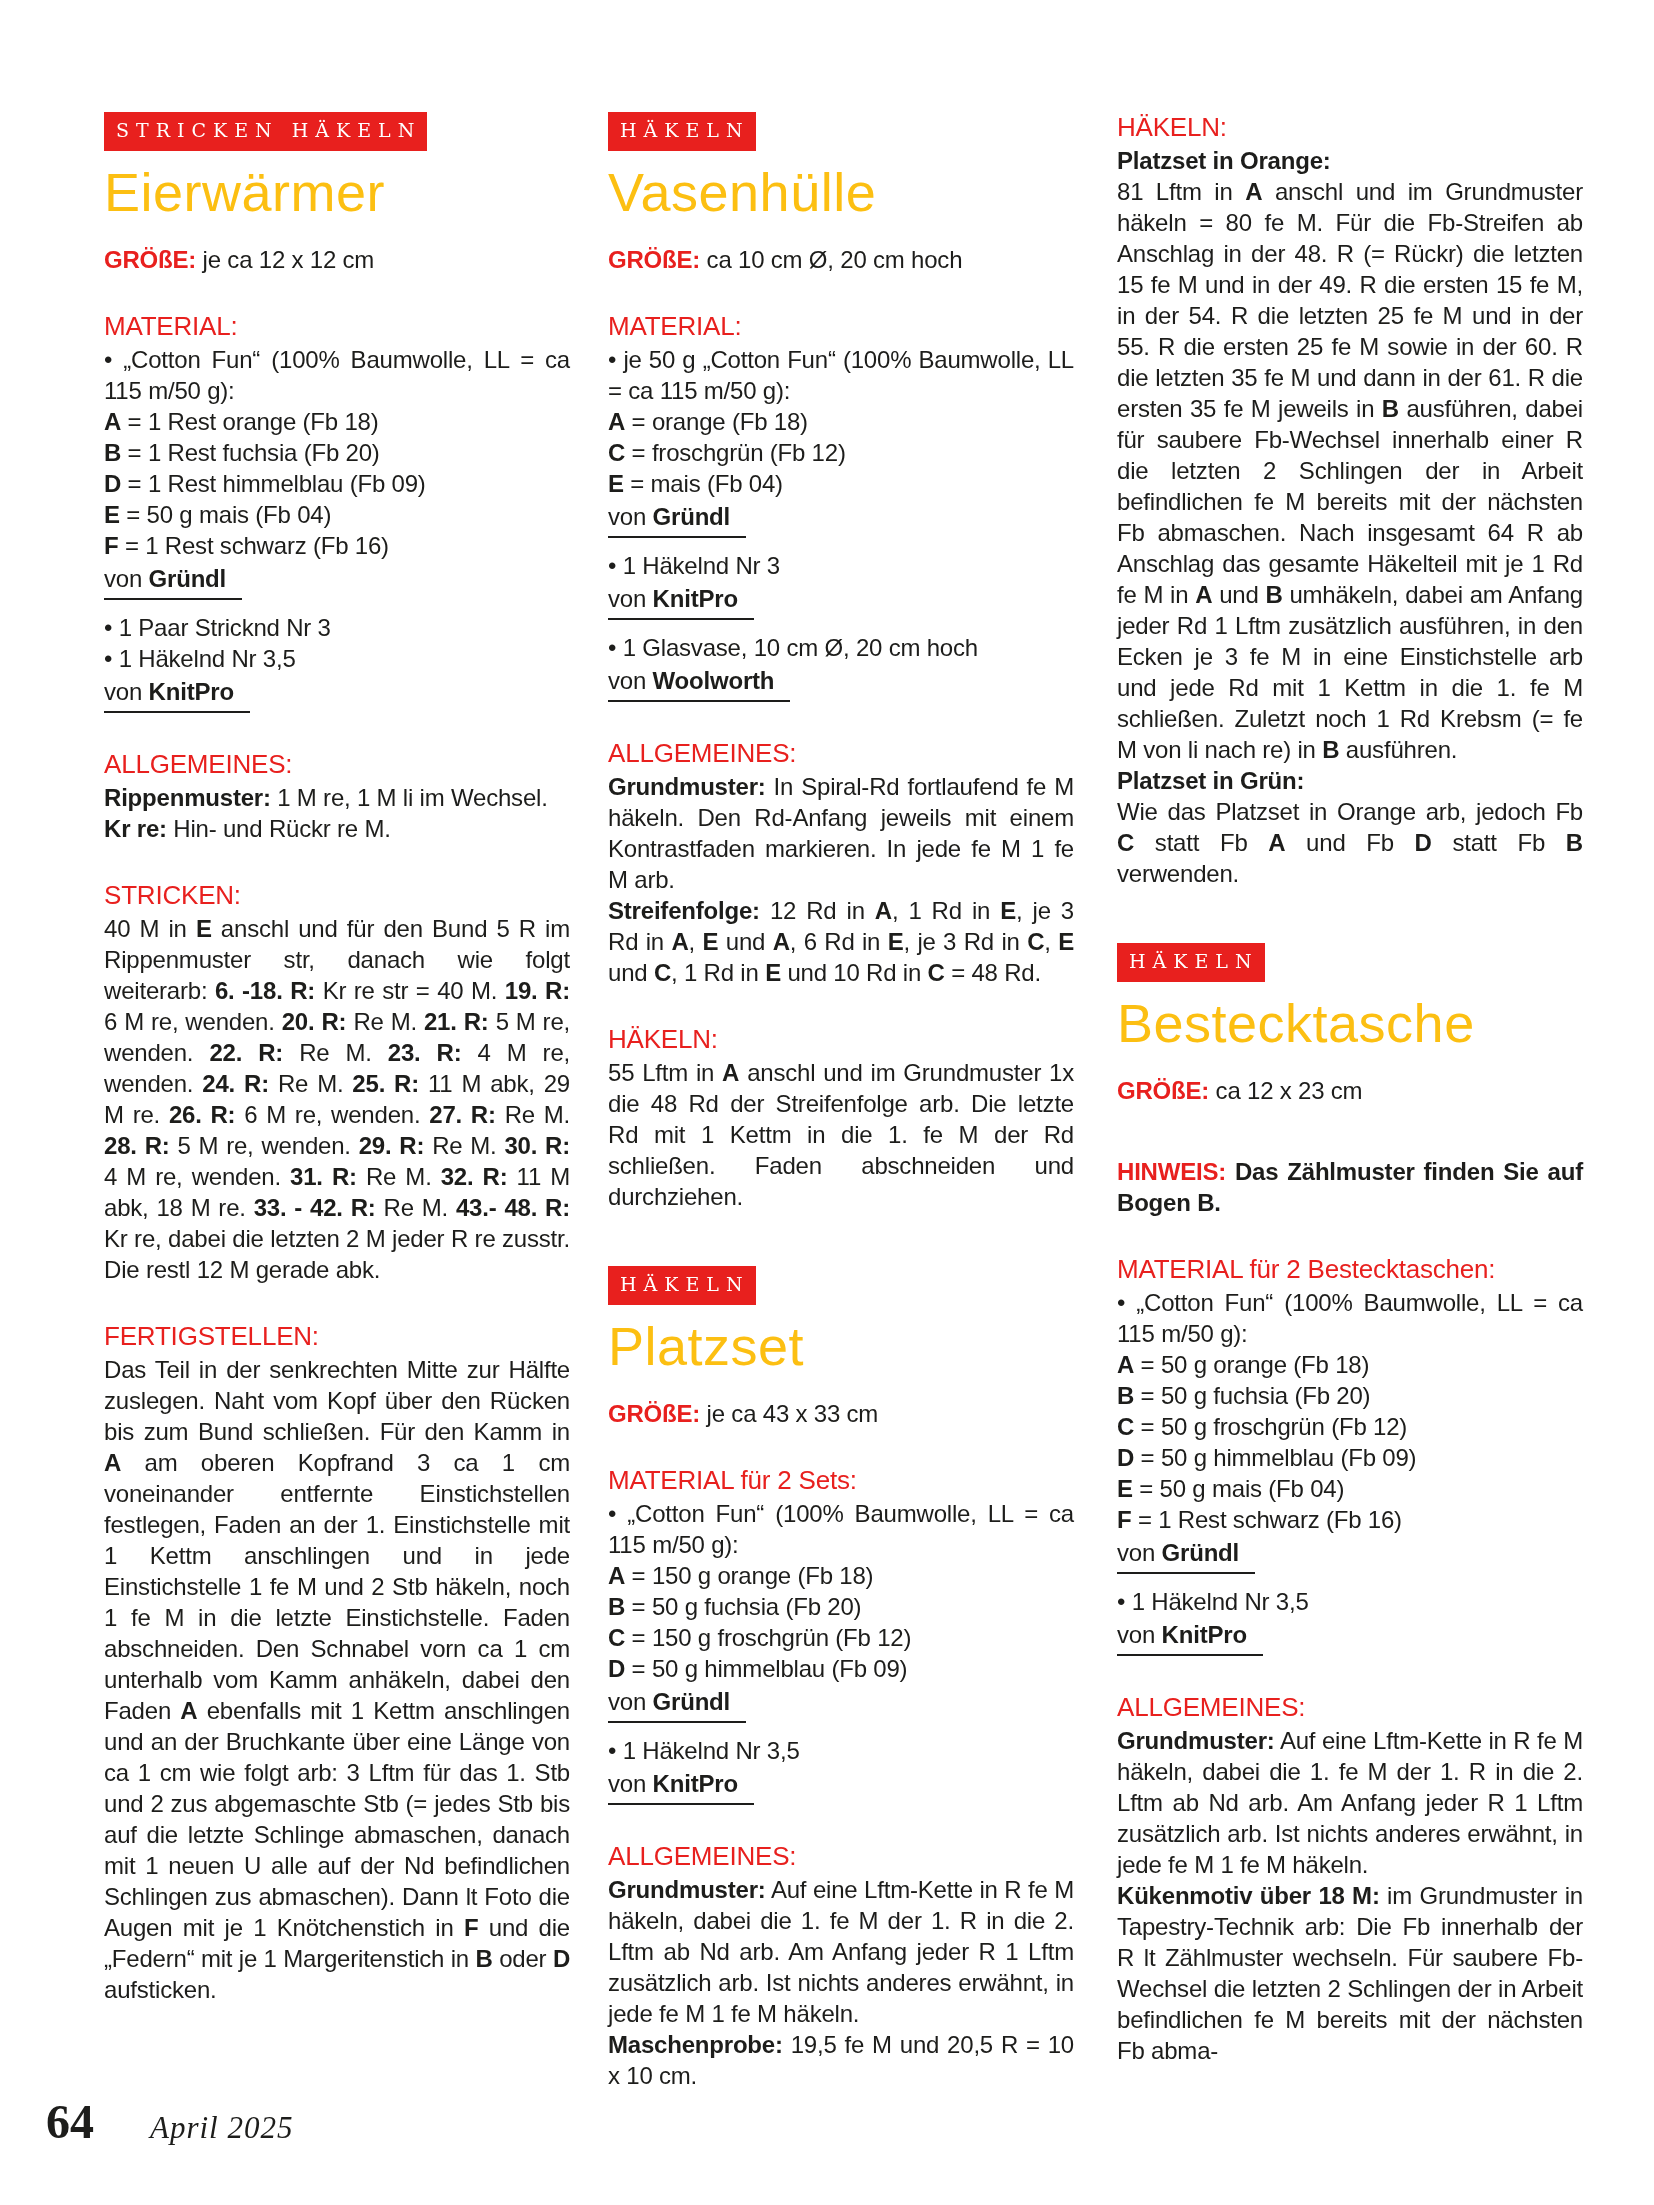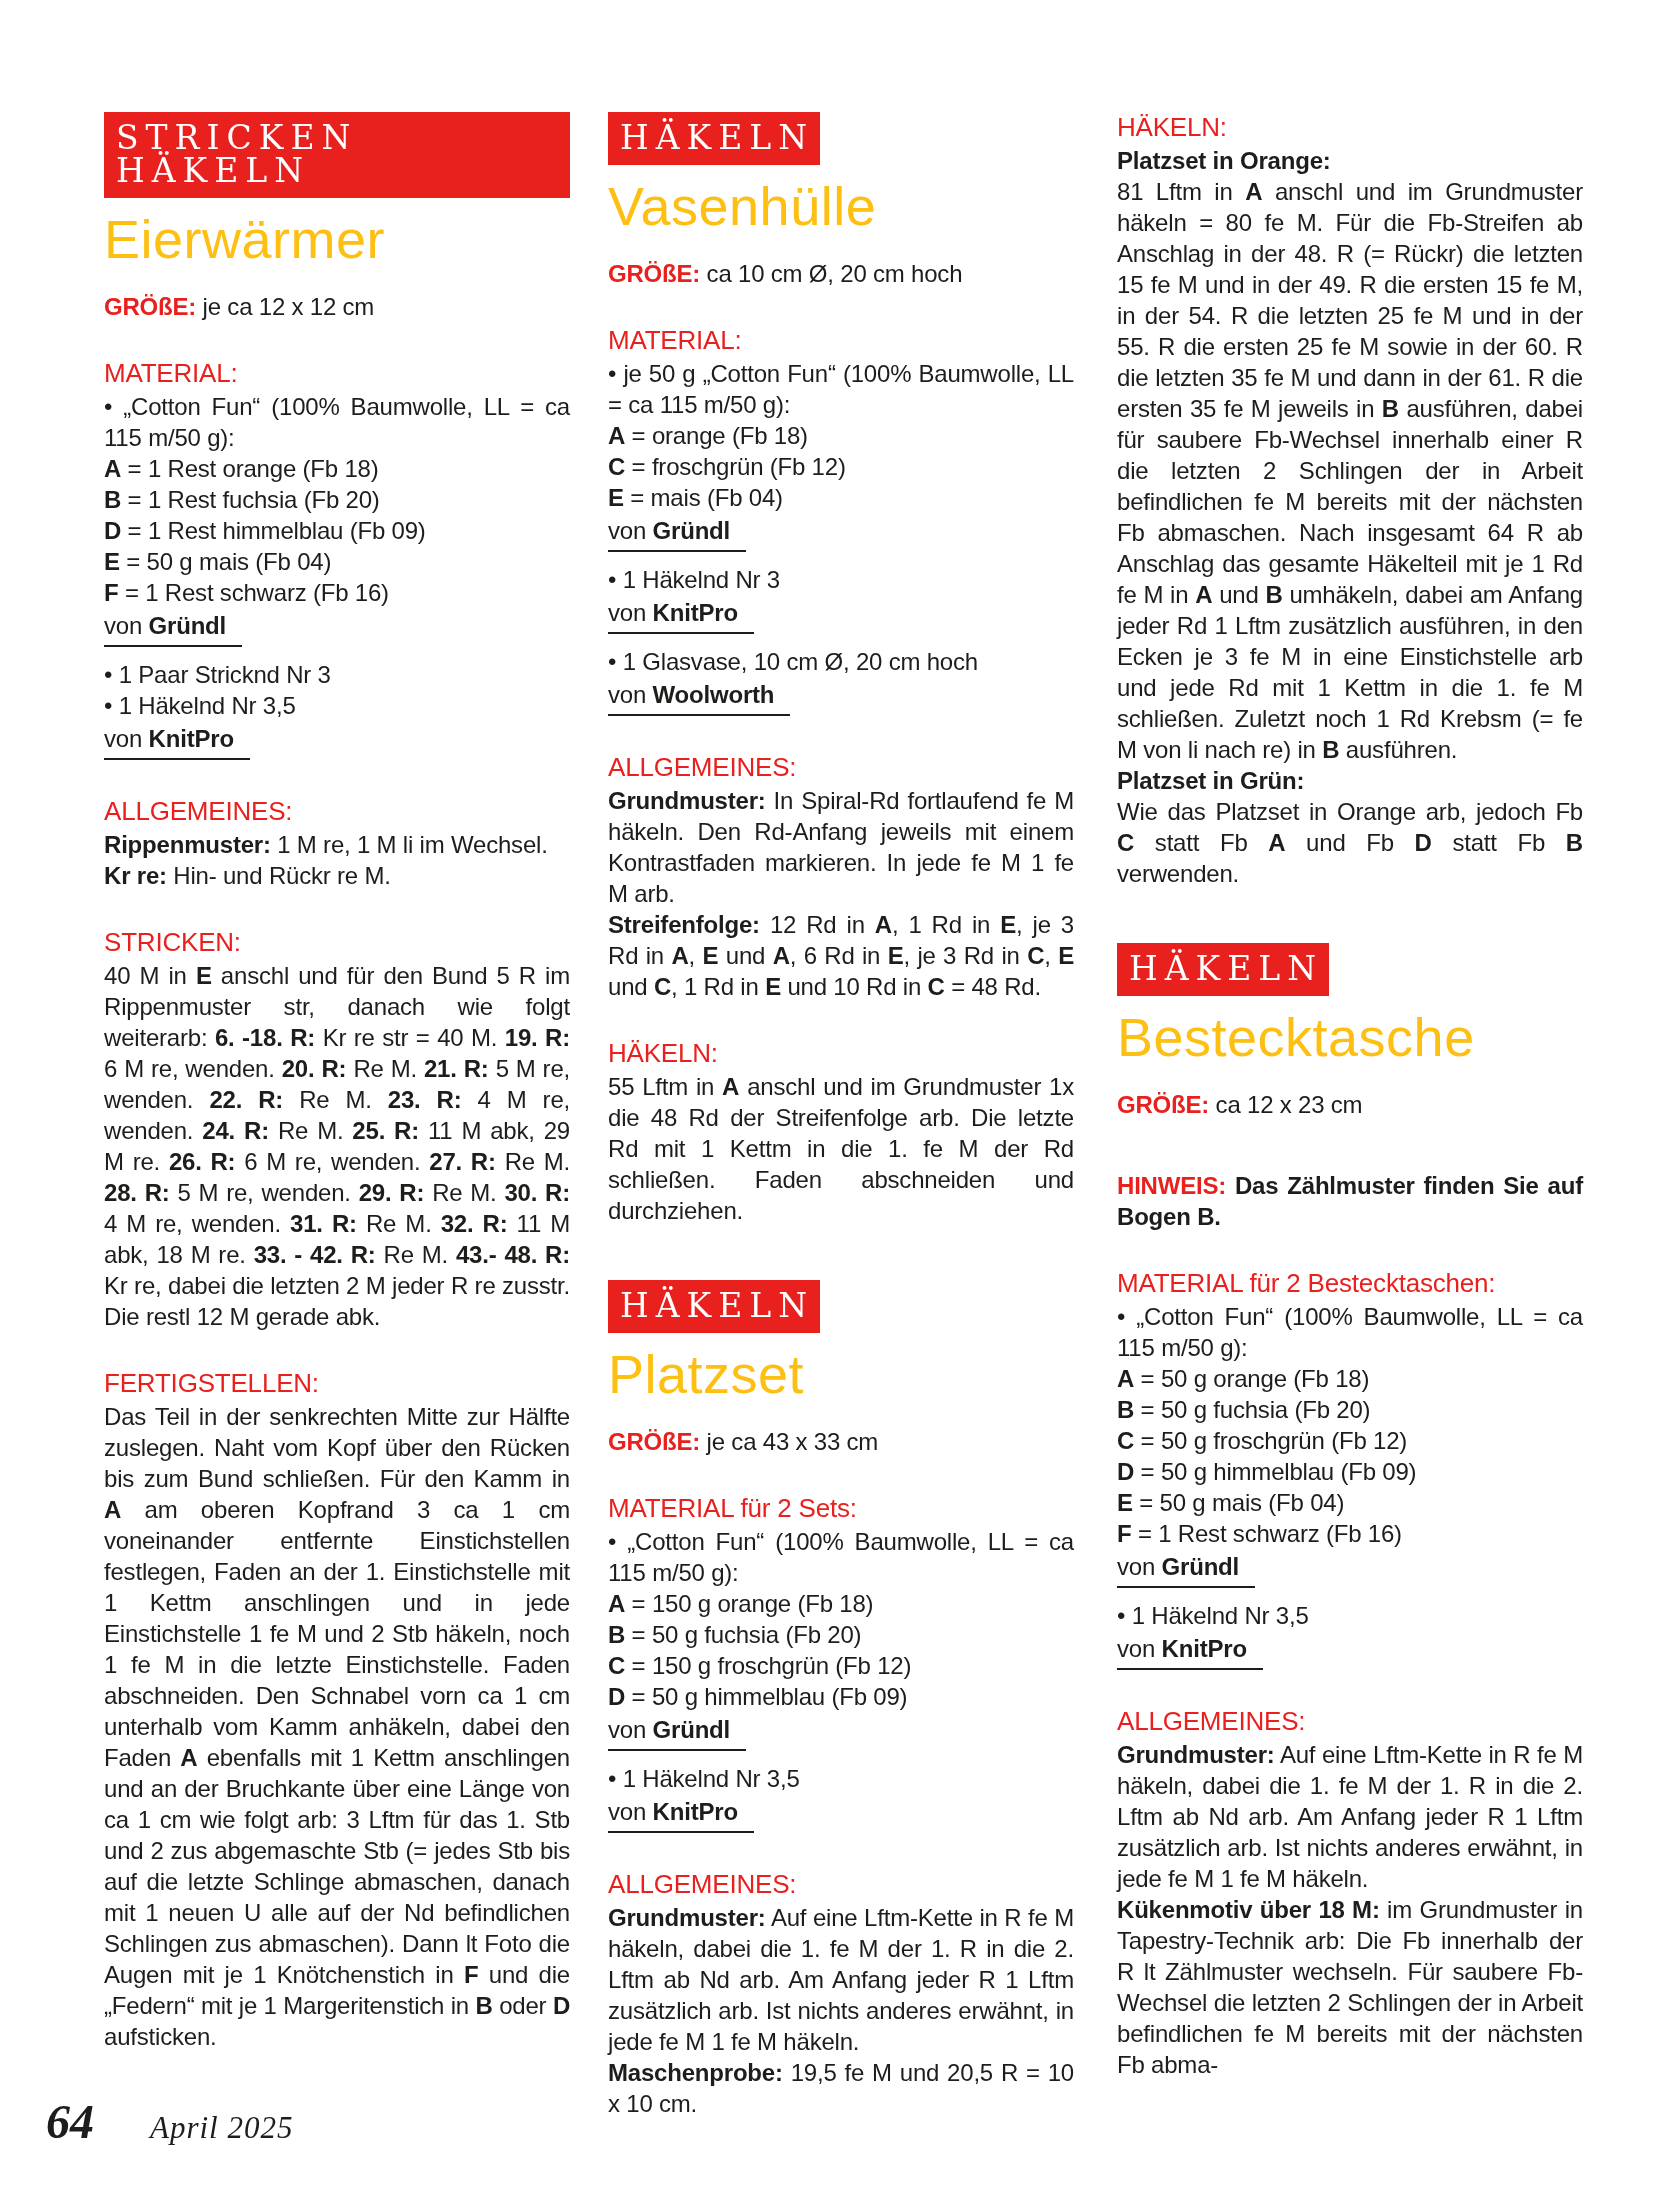--- a/index.html
+++ b/index.html
@@ -9,21 +9,21 @@
     overflow:hidden;color:var(--text);
     font-family:"Liberation Sans", sans-serif;
   }
   .col{position:absolute;top:112px;width:466px;}
   #col1{left:104px;}
   #col2{left:608px;}
   #col3{left:1117px;}
   .badge{
     display:inline-block;background:var(--red);color:#fff;
     font-family:"DejaVu Serif", serif;
-    font-size:33px;line-height:1;letter-spacing:7px;
+    font-size:19px;line-height:1;letter-spacing:7px;
     padding:9px 6px 11px 12px;margin:0 0 14px 0;
   }
   .badge.later{margin-top:54px;}
   .title{
     margin:0 0 24px 0;color:var(--yellow);
     font-size:54px;line-height:1.02;font-weight:normal;letter-spacing:0.5px;
   }
   .b{margin:0;font-size:24px;line-height:31px;letter-spacing:-0.2px;text-align:justify;}
   .kick{text-align:left;}
   .hred{
@@ -33,21 +33,21 @@
   .hred.first{margin-top:0;}
   .mt{margin-top:50px;}
   b.red{color:var(--red);}
   .brand{margin:2px 0 12px 0;text-align:left;}
   .brand-in{display:inline-block;border-bottom:2px solid #1d1d1b;padding:0 16px 4px 0;}
   .footer{
     position:absolute;left:46px;top:2094px;
     display:flex;align-items:baseline;gap:56px;
     font-family:"Liberation Serif", serif;
   }
-  .pageno{font-size:48px;font-weight:bold;font-style:italic;}
+  .pageno{font-size:48px;font-weight:bold;}
   .issue{font-size:31px;font-style:italic;letter-spacing:1px;}
 </style>
 </head>
 <body>
 
 <div class="col" id="col1">
   <div class="badge">STRICKEN HÄKELN</div>
   <h1 class="title">Eierwärmer</h1>
   <p class="b kick"><b class="red">GRÖßE:</b> je ca 12 x 12 cm</p>
   <h2 class="hred">MATERIAL:</h2>

